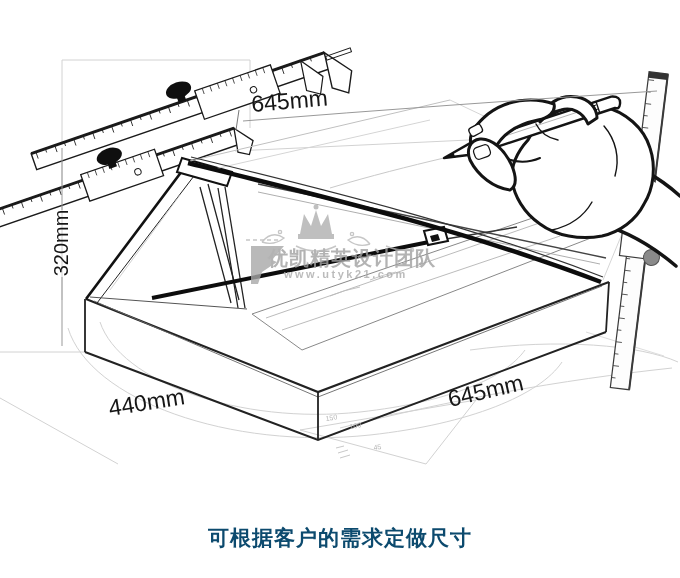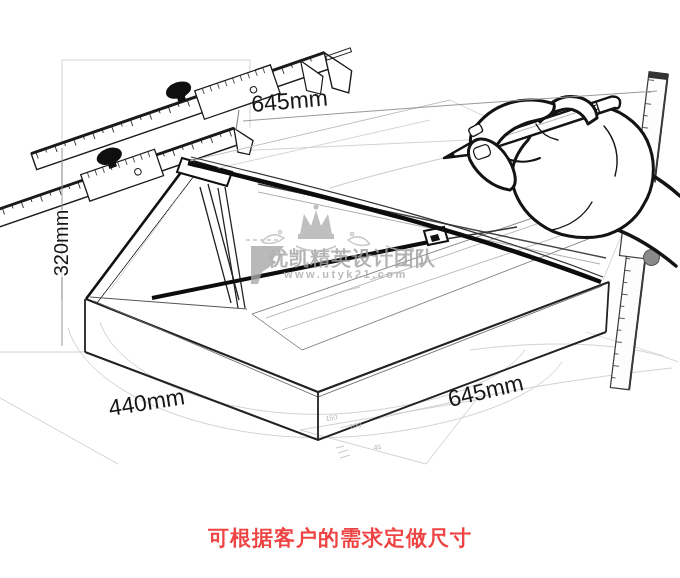--- a/index.html
+++ b/index.html
@@ -142,14 +142,14 @@
     <path d="M62,148 L62,210 M62,277 L62,346" stroke="#999" stroke-width="1" fill="none"></path>
     <text x="62" y="249" font-size="20" class="dim" text-anchor="middle" transform="rotate(-90 62 243)">320mm</text>
     <text x="110" y="416" font-size="23" class="dim" transform="rotate(-9 110 416)">440mm</text>
     <text x="450" y="407" font-size="23" class="dim" transform="rotate(-13 450 407)">645mm</text>
     <text x="326" y="421" class="tiny" transform="rotate(-9 326 421)">150</text>
     <text x="350" y="429" class="tiny" transform="rotate(-9 350 429)">100</text>
     <text x="374" y="450" class="tiny" transform="rotate(-9 374 450)">45</text>
   </g>
 </svg>
 
-<div class="note" style="color: #ef4444;">可根据客户的需求定做尺寸</div>
+<div class="note" style="color: #0c4a6e;">可根据客户的需求定做尺寸</div>
 </div>
 
 </body></html>

